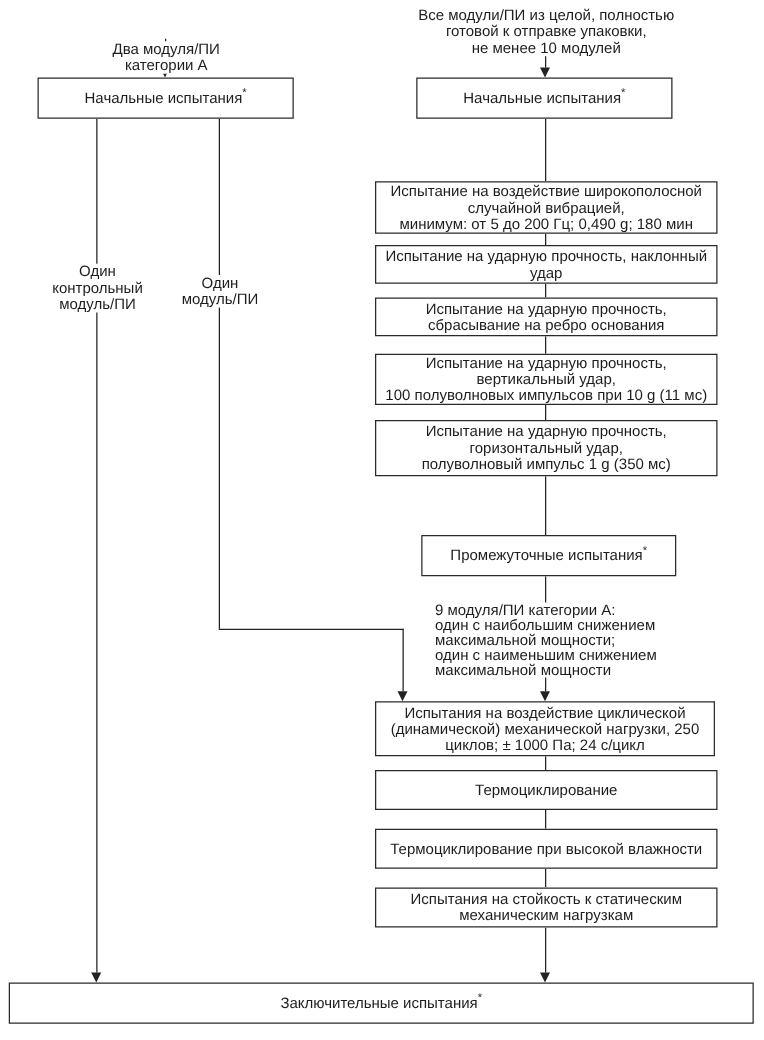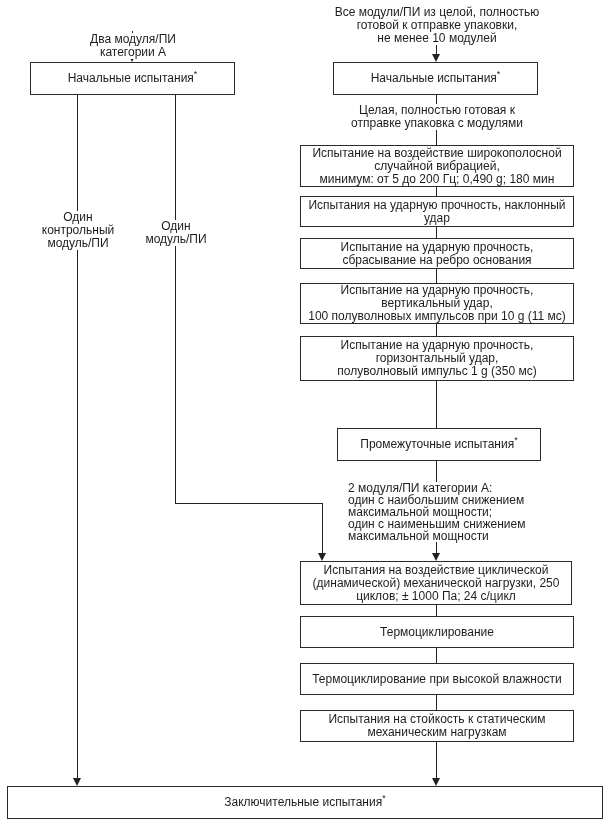--- a/index.html
+++ b/index.html
@@ -108,21 +108,21 @@
     <span class="lbl"><span>Начальные испытания</span><sup>*</sup></span>
   </div>
 
   <div class="box" style="left:300px; top:145px; width:274px; height:42px;">
     <span class="lbl">Испытание на воздействие широкополосной
 случайной вибрацией,
 минимум: от 5 до 200 Гц; 0,490 g; 180 мин</span>
   </div>
 
   <div class="box" style="left:300px; top:196px; width:274px; height:31px;">
-    <span class="lbl">Испытания на ударную прочность, наклонный
+    <span class="lbl">Испытание на ударную прочность, наклонный
 удар</span>
   </div>
 
   <div class="box" style="left:300px; top:238px; width:274px; height:31px;">
     <span class="lbl">Испытание на ударную прочность,
 сбрасывание на ребро основания</span>
   </div>
 
   <div class="box" style="left:300px; top:283px; width:274px; height:41px;">
     <span class="lbl">Испытание на ударную прочность,
@@ -163,25 +163,23 @@
     <span class="lbl"><span>Заключительные испытания</span><sup>*</sup></span>
   </div>
 
   <div class="ann" style="left:55px; top:6px; width:156px;margin-top:27px;">Два модуля/ПИ
 категории А</div>
 
   <div class="ann" style="left:317px; top:6px; width:240px;">Все модули/ПИ из целой, полностью
 готовой к отправке упаковки,
 не менее 10 модулей</div>
 
-  <div class="ann" style="left:327px; top:104px; width:220px;">Целая, полностью готовая к
-отправке упаковка с модулями</div>
 
 
-  <div class="ann left-align" style="left:348px; top:482px; width:200px; line-height:12px;">2 модуля/ПИ категории А:
+  <div class="ann left-align" style="left:348px; top:482px; width:200px; line-height:12px;">9 модуля/ПИ категории А:
 один с наибольшим снижением
 максимальной мощности;
 один с наименьшим снижением
 максимальной мощности</div>
 
   <div class="ann" style="left:28px; top:211px; width:100px;">Один
 контрольный
 модуль/ПИ</div>
 
   <div class="ann" style="left:126px; top:220px; width:100px;">Один

